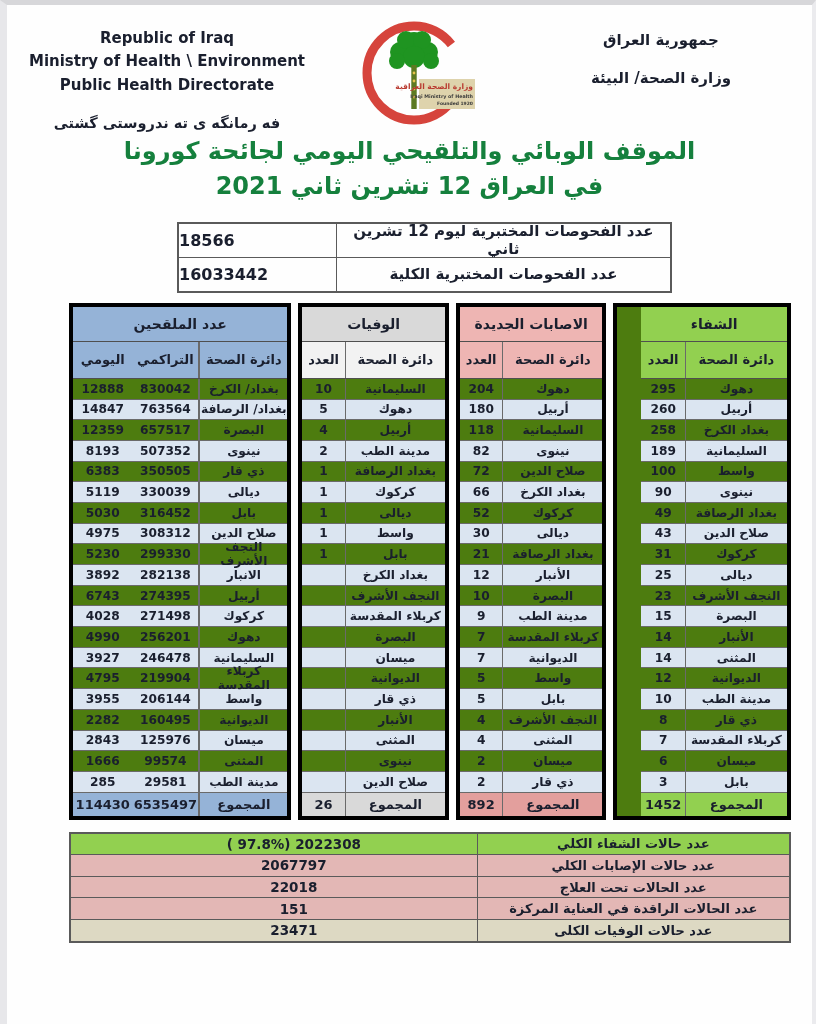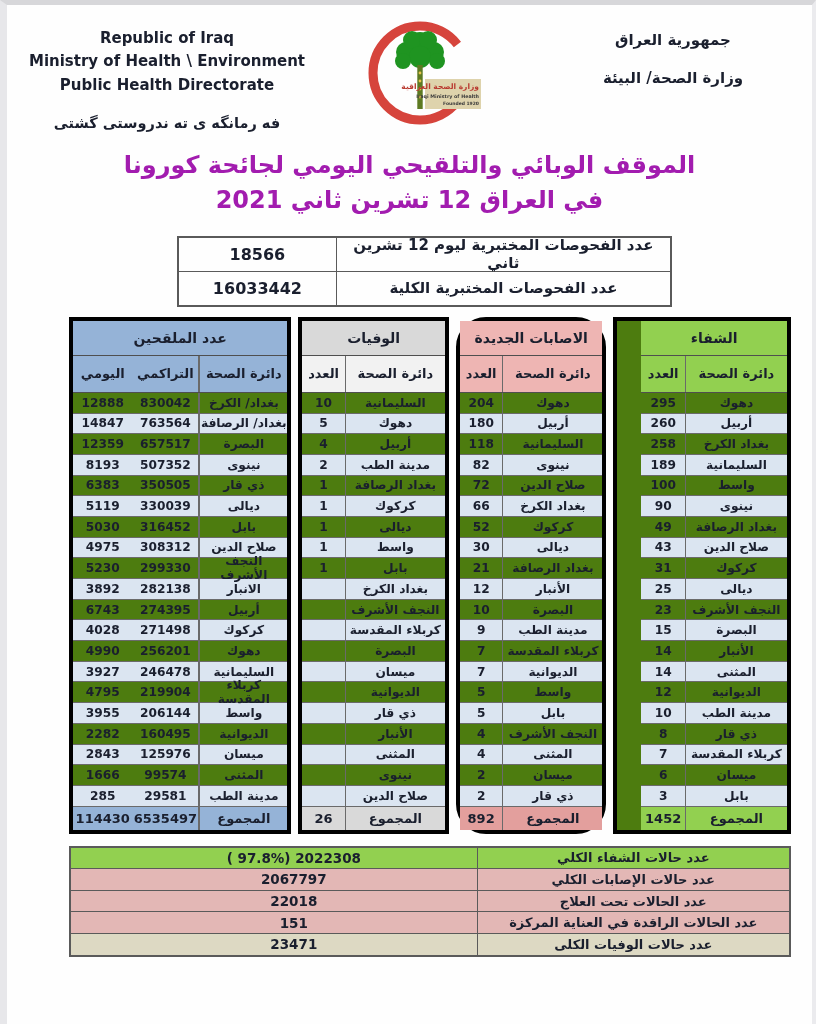--- a/index.html
+++ b/index.html
@@ -7,49 +7,49 @@
     width:816px;height:1024px;background:#ffffff;
     font-family:"DejaVu Sans","Liberation Sans",sans-serif;
     color:#1a1f2e;font-weight:700;
   }
   .page{
     position:relative;width:816px;height:1024px;box-sizing:border-box;
     background:#fefefe;
     border-top:5px solid #d7d7da;border-left:7px solid #e7e7ea;border-right:4px solid #ebebee;
   }
   
-  .header{display:flex;direction:ltr;padding:14px 14px 0 10px;align-items:flex-start;}
+  .header{display:flex;direction:ltr;padding:14px 26px 0 10px;align-items:flex-start;}
   .h-en{width:300px;text-align:center;font-size:15px;line-height:1.55;padding-top:8px;}
   .h-en .kurdish{font-size:14.5px;margin-top:15px;}
   .h-logo{flex:1;display:flex;justify-content:center;}
   .h-ar{width:250px;text-align:center;font-size:15px;line-height:2.55;padding-top:2px;}
   
-  .title{margin-top:14px;text-align:center;font-size:24px;line-height:1.45;color:#a21caf;}
+  .title{margin-top:0;text-align:center;font-size:24px;line-height:1.45;color:#15803d;}
   
   .tests{direction:rtl;margin:18px 140px 0 170px;border:2px solid #5a5a5a;}
   .tests-row{display:flex;height:33px;align-items:center;}
   .tests-row + .tests-row{border-top:1.5px solid #5a5a5a;}
   .tests-label{width:68%;text-align:center;font-size:15px;border-inline-end:1.5px solid #5a5a5a;height:100%;display:flex;align-items:center;justify-content:center;}
-  .tests-value{width:32%;text-align:center;font-size:16px;}
+  .tests-value{width:32%;font-size:16px;}
   .num{direction:ltr;unicode-bidi:embed;}
   
   .tables{direction:rtl;margin:10px 21px 0 62px;display:flex;gap:7px;align-items:flex-start;}
   .table{border:4px solid #000000;background:#4d7c0f;box-sizing:border-box;}
   .t-title{height:34px;display:flex;align-items:center;justify-content:center;font-size:14px;border-bottom:1.2px solid #4f4f4f;}
   .t-head{display:flex;height:36px;align-items:center;font-size:13px;border-bottom:1.2px solid #4f4f4f;}
   .t-body .row{display:flex;height:19.7px;align-items:center;font-size:12.2px;border-bottom:1px solid #6a6a6a;}
   .t-body .row:nth-of-type(even){background:var(--stripe,#dbe5f1);}
   .t-total{display:flex;height:23px;align-items:center;font-size:13px;}
   .c-name{width:70%;text-align:center;border-inline-end:1px solid #6a6a6a;height:100%;display:flex;align-items:center;justify-content:center;}
   .c-num{width:30%;text-align:center;height:100%;display:flex;align-items:center;justify-content:center;direction:ltr;}
   .three-col .c-name{width:41%;}
   .three-col .c-cum{width:31%;text-align:center;border-inline-end:1px solid #6a6a6a;height:100%;display:flex;align-items:center;justify-content:center;direction:ltr;}
   .three-col .c-daily{width:28%;text-align:center;height:100%;display:flex;align-items:center;justify-content:center;direction:ltr;}
   .tbl-recovery{width:180px;padding-left:24px;}
-  .tbl-cases{width:153px;border-radius:30px;}
+  .tbl-cases{width:153px;}
   .tbl-deaths{width:153px;}
   .tbl-vacc{width:226px;}
   .tbl-recovery .t-title,.tbl-recovery .t-head,.tbl-recovery .t-total{background:var(--green,#92d050);}
   .tbl-cases .t-title,.tbl-cases .t-head{background:var(--pink,#eeb5b3);}
   .tbl-cases .t-total{background:var(--pink_dark,#e39f9d);}
   .tbl-deaths .t-title,.tbl-deaths .t-total{background:var(--gray,#d9d9d9);}
   .tbl-deaths .t-head{background:var(--gray_light,#f2f2f2);}
   .tbl-vacc .t-title,.tbl-vacc .t-head,.tbl-vacc .t-total{background:var(--blue,#95b3d7);}
   
   .summary{direction:rtl;margin:12px 21px 0 62px;border:2px solid #5a5a5a;}

